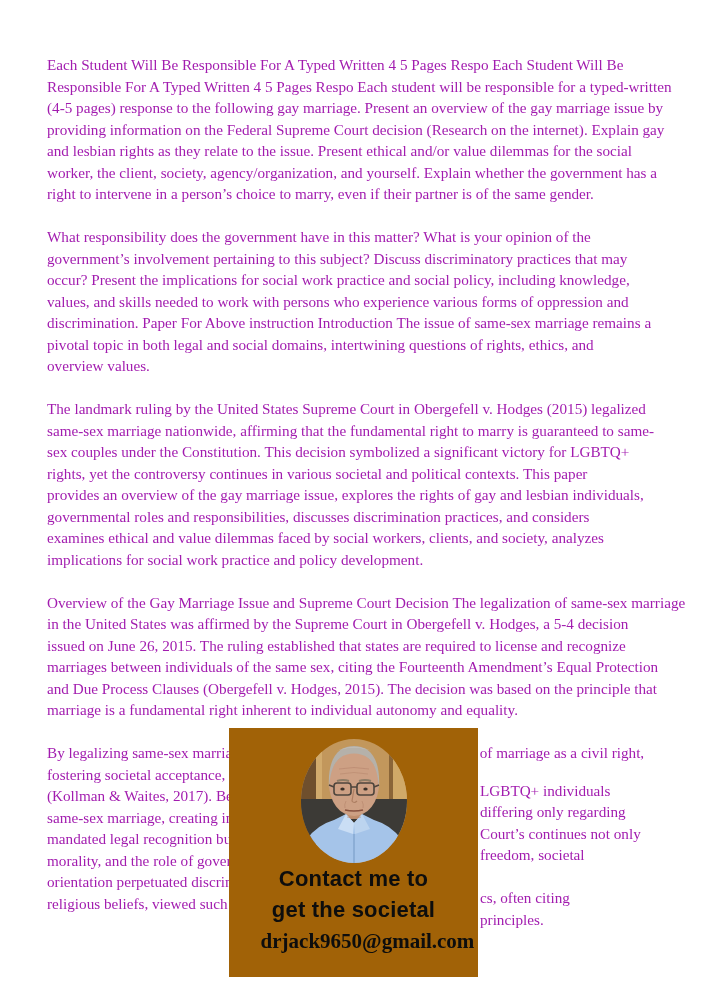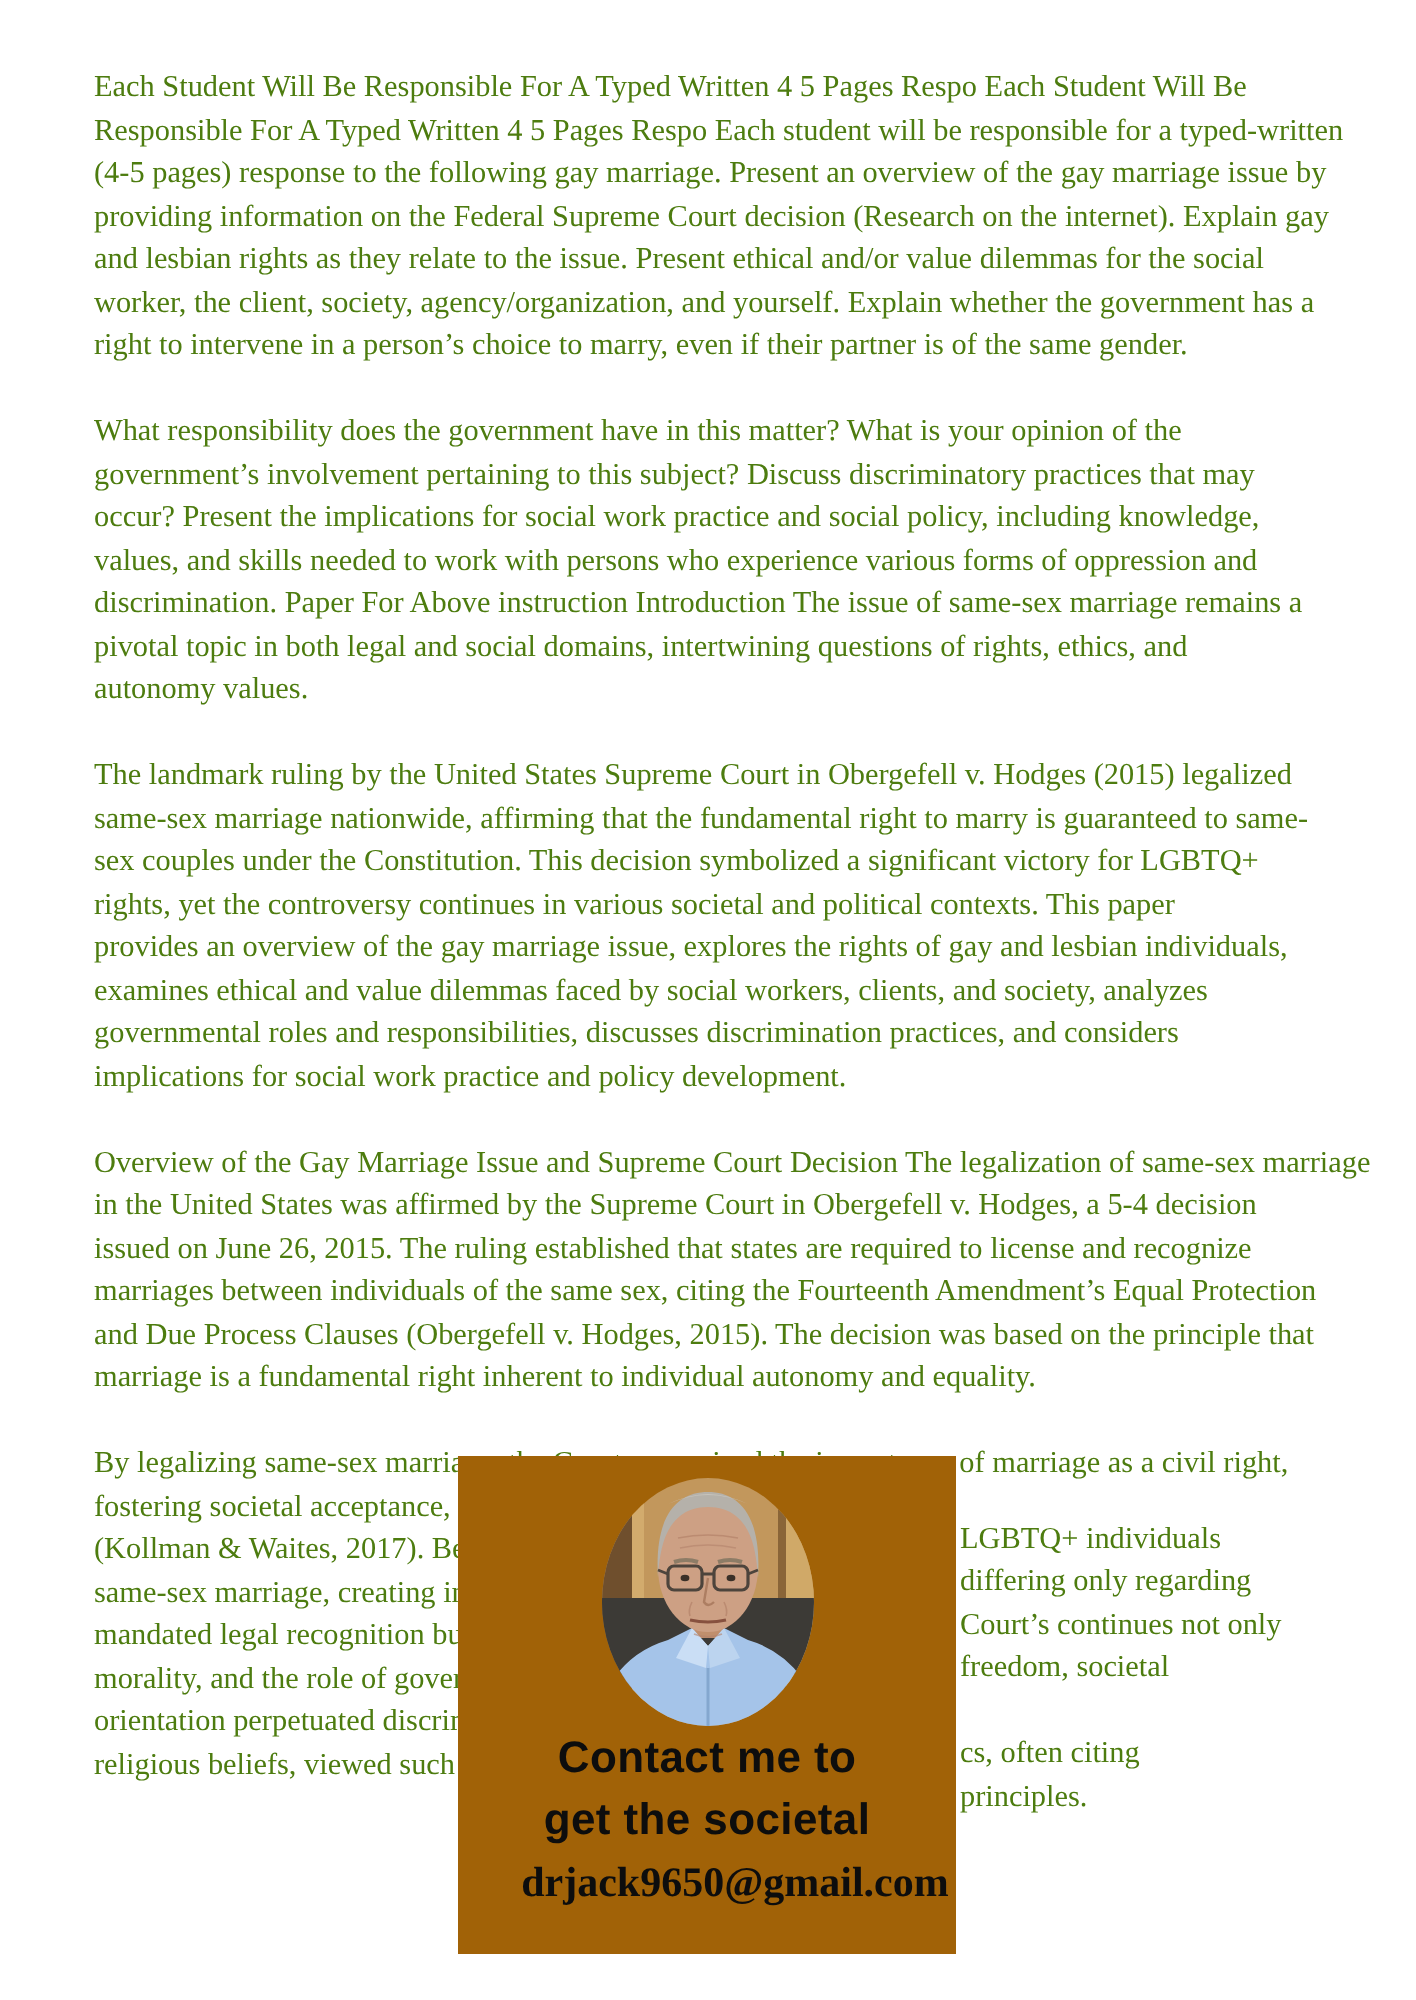--- a/index.html
+++ b/index.html
@@ -68,50 +68,50 @@
     margin-top: 3px;
     color: #0d0d0d;
     padding-left: 28px;
   }
 </style>
 </head>
 <body>
 
 <div class="page" style="background: rgb(255, 255, 255);">
 
-  <div class="doc" style="color: #4d7c0f;">
+  <div class="doc" style="color: #a21caf; margin-top: 21px;">
 
     <div class="para">
       <div class="line">Each Student Will Be Responsible For A Typed Written 4 5 Pages Respo Each Student Will Be</div>
       <div class="line">Responsible For A Typed Written 4 5 Pages Respo Each student will be responsible for a typed-written</div>
       <div class="line">(4-5 pages) response to the following gay marriage. Present an overview of the gay marriage issue by</div>
       <div class="line">providing information on the Federal Supreme Court decision (Research on the internet). Explain gay</div>
       <div class="line">and lesbian rights as they relate to the issue. Present ethical and/or value dilemmas for the social</div>
       <div class="line">worker, the client, society, agency/organization, and yourself. Explain whether the government has a</div>
       <div class="line">right to intervene in a person’s choice to marry, even if their partner is of the same gender.</div>
     </div>
 
     <div class="para">
       <div class="line">What responsibility does the government have in this matter? What is your opinion of the</div>
       <div class="line">government’s involvement pertaining to this subject? Discuss discriminatory practices that may</div>
       <div class="line">occur? Present the implications for social work practice and social policy, including knowledge,</div>
       <div class="line">values, and skills needed to work with persons who experience various forms of oppression and</div>
       <div class="line">discrimination. Paper For Above instruction Introduction The issue of same-sex marriage remains a</div>
       <div class="line">pivotal topic in both legal and social domains, intertwining questions of rights, ethics, and</div>
-      <div class="line">autonomy values.</div>
+      <div class="line">overview values.</div>
     </div>
 
     <div class="para">
       <div class="line">The landmark ruling by the United States Supreme Court in Obergefell v. Hodges (2015) legalized</div>
       <div class="line">same-sex marriage nationwide, affirming that the fundamental right to marry is guaranteed to same-</div>
       <div class="line">sex couples under the Constitution. This decision symbolized a significant victory for LGBTQ+</div>
       <div class="line">rights, yet the controversy continues in various societal and political contexts. This paper</div>
       <div class="line">provides an overview of the gay marriage issue, explores the rights of gay and lesbian individuals,</div>
+      <div class="line">governmental roles and responsibilities, discusses discrimination practices, and considers</div>
       <div class="line">examines ethical and value dilemmas faced by social workers, clients, and society, analyzes</div>
-      <div class="line">governmental roles and responsibilities, discusses discrimination practices, and considers</div>
       <div class="line">implications for social work practice and policy development.</div>
     </div>
 
     <div class="para">
       <div class="line">Overview of the Gay Marriage Issue and Supreme Court Decision The legalization of same-sex marriage</div>
       <div class="line">in the United States was affirmed by the Supreme Court in Obergefell v. Hodges, a 5-4 decision</div>
       <div class="line">issued on June 26, 2015. The ruling established that states are required to license and recognize</div>
       <div class="line">marriages between individuals of the same sex, citing the Fourteenth Amendment’s Equal Protection</div>
       <div class="line">and Due Process Clauses (Obergefell v. Hodges, 2015). The decision was based on the principle that</div>
       <div class="line">marriage is a fundamental right inherent to individual autonomy and equality.</div>

